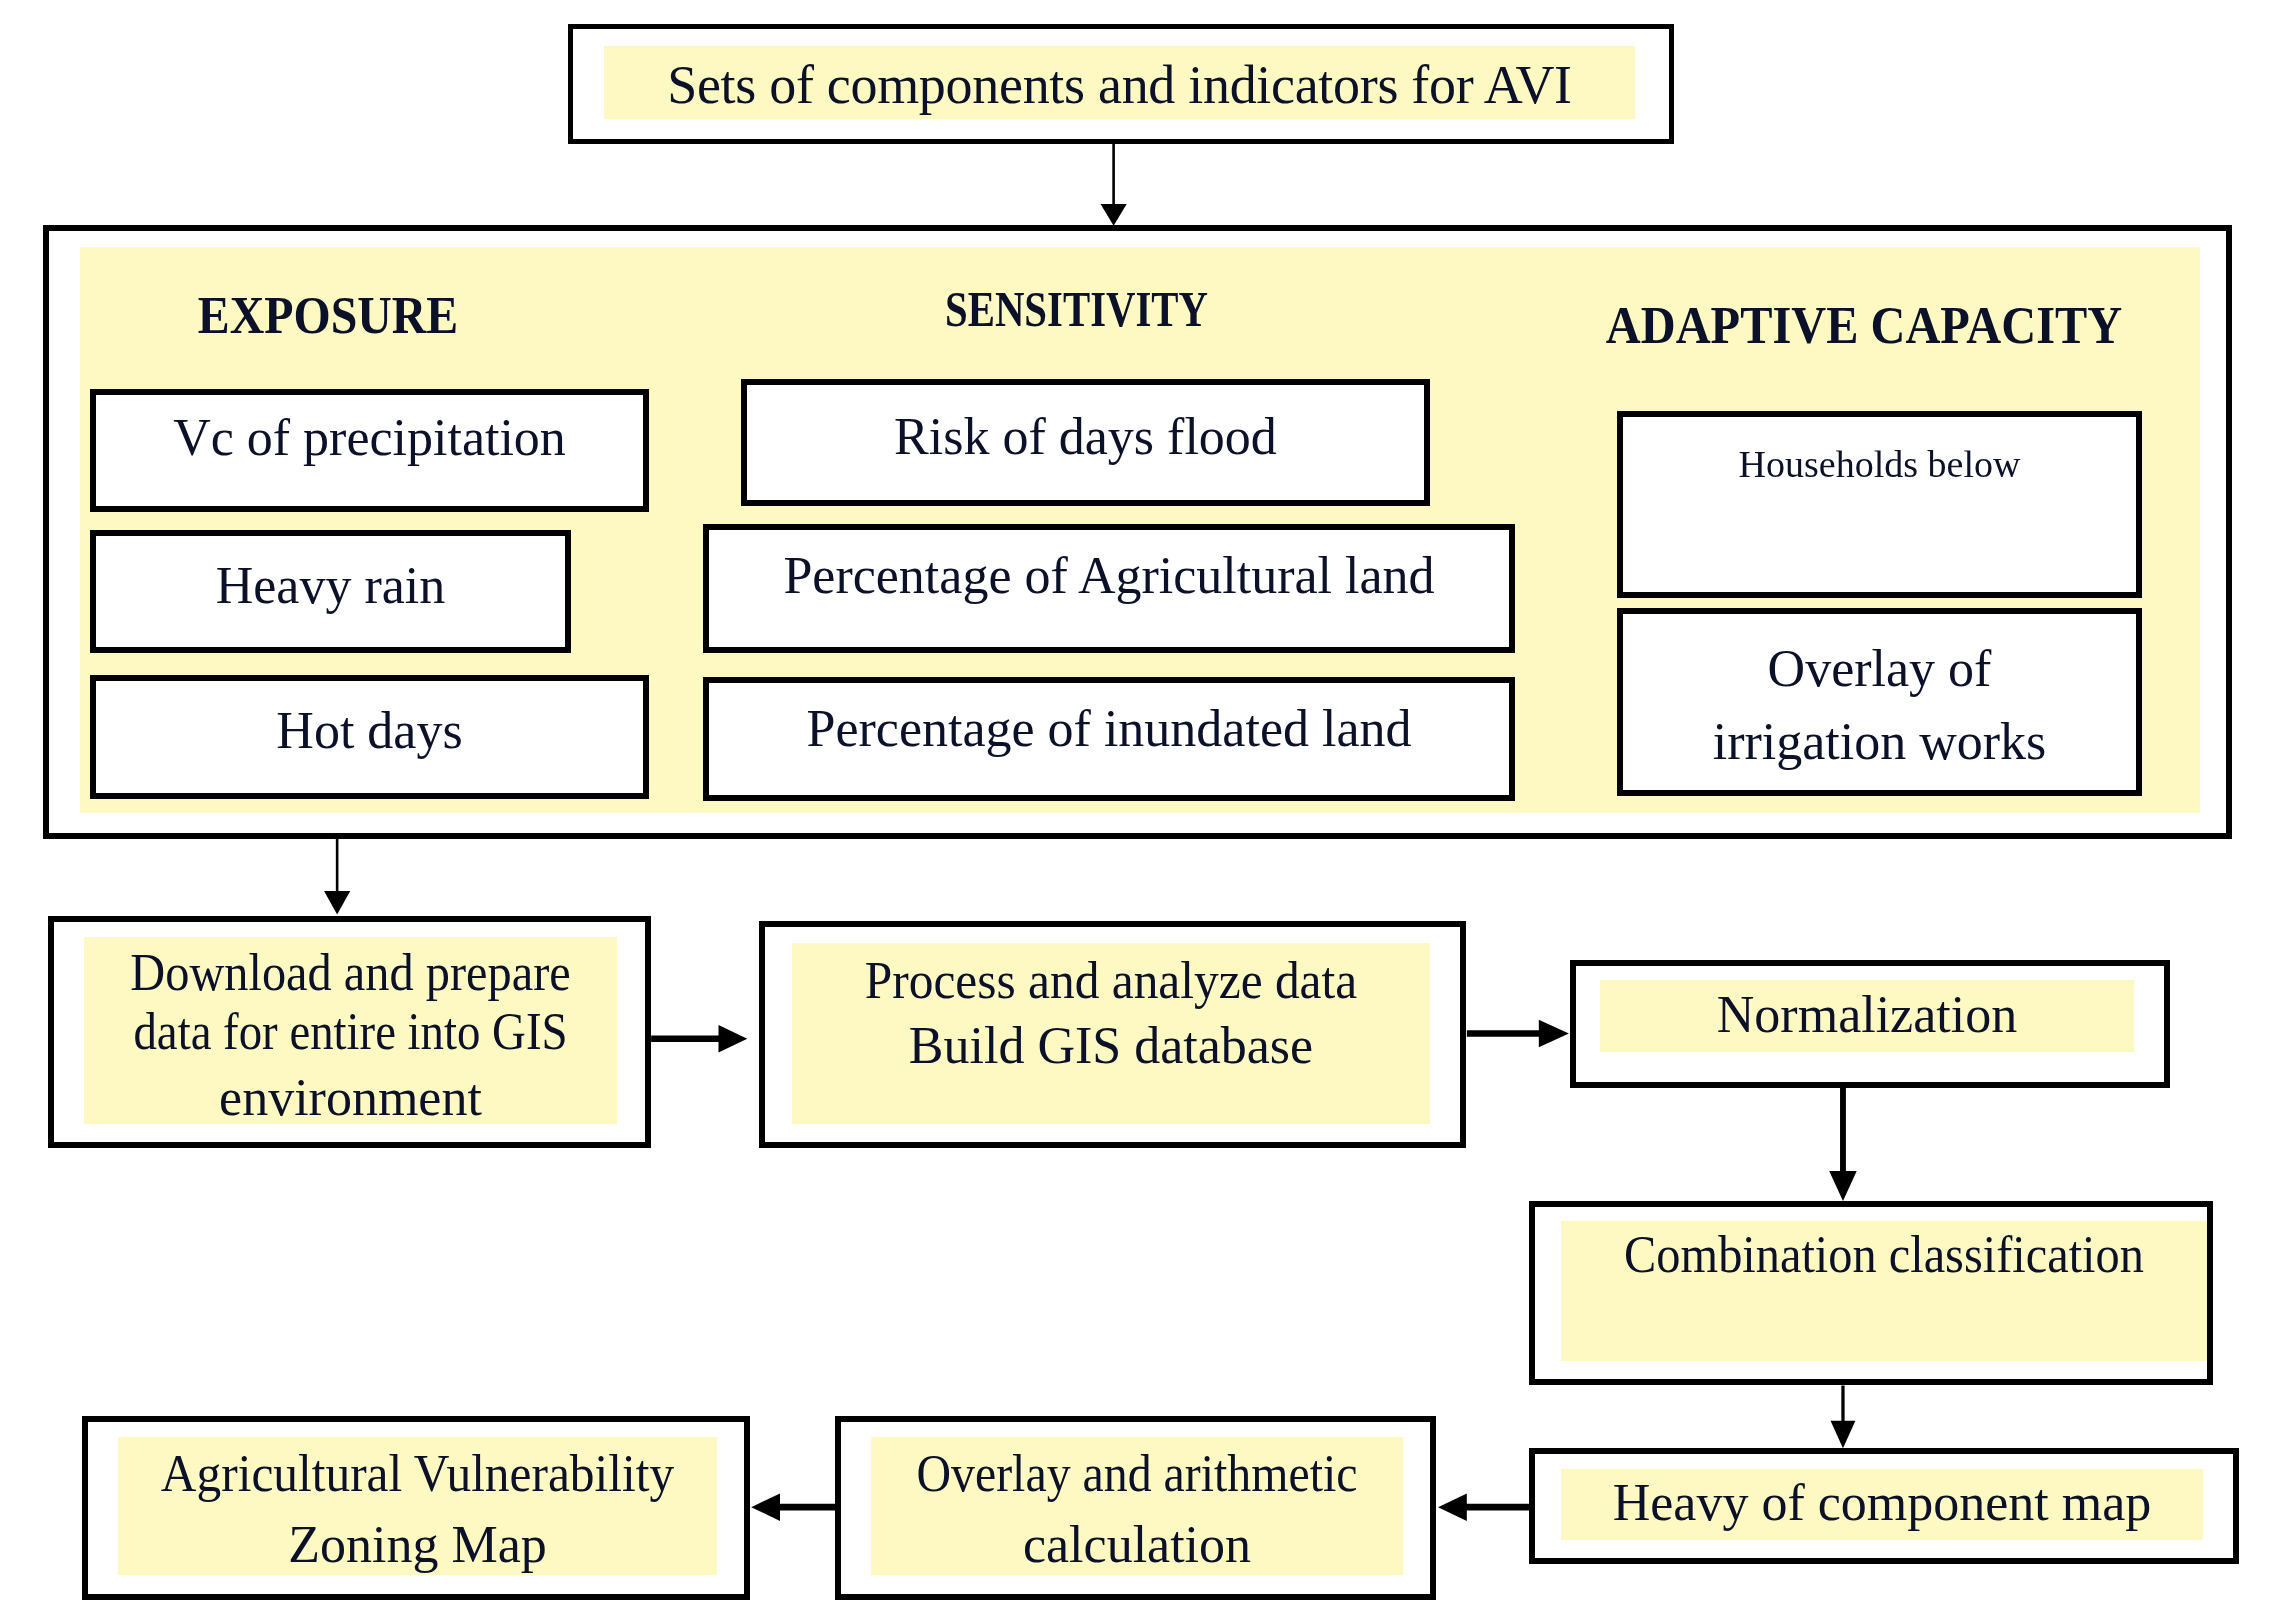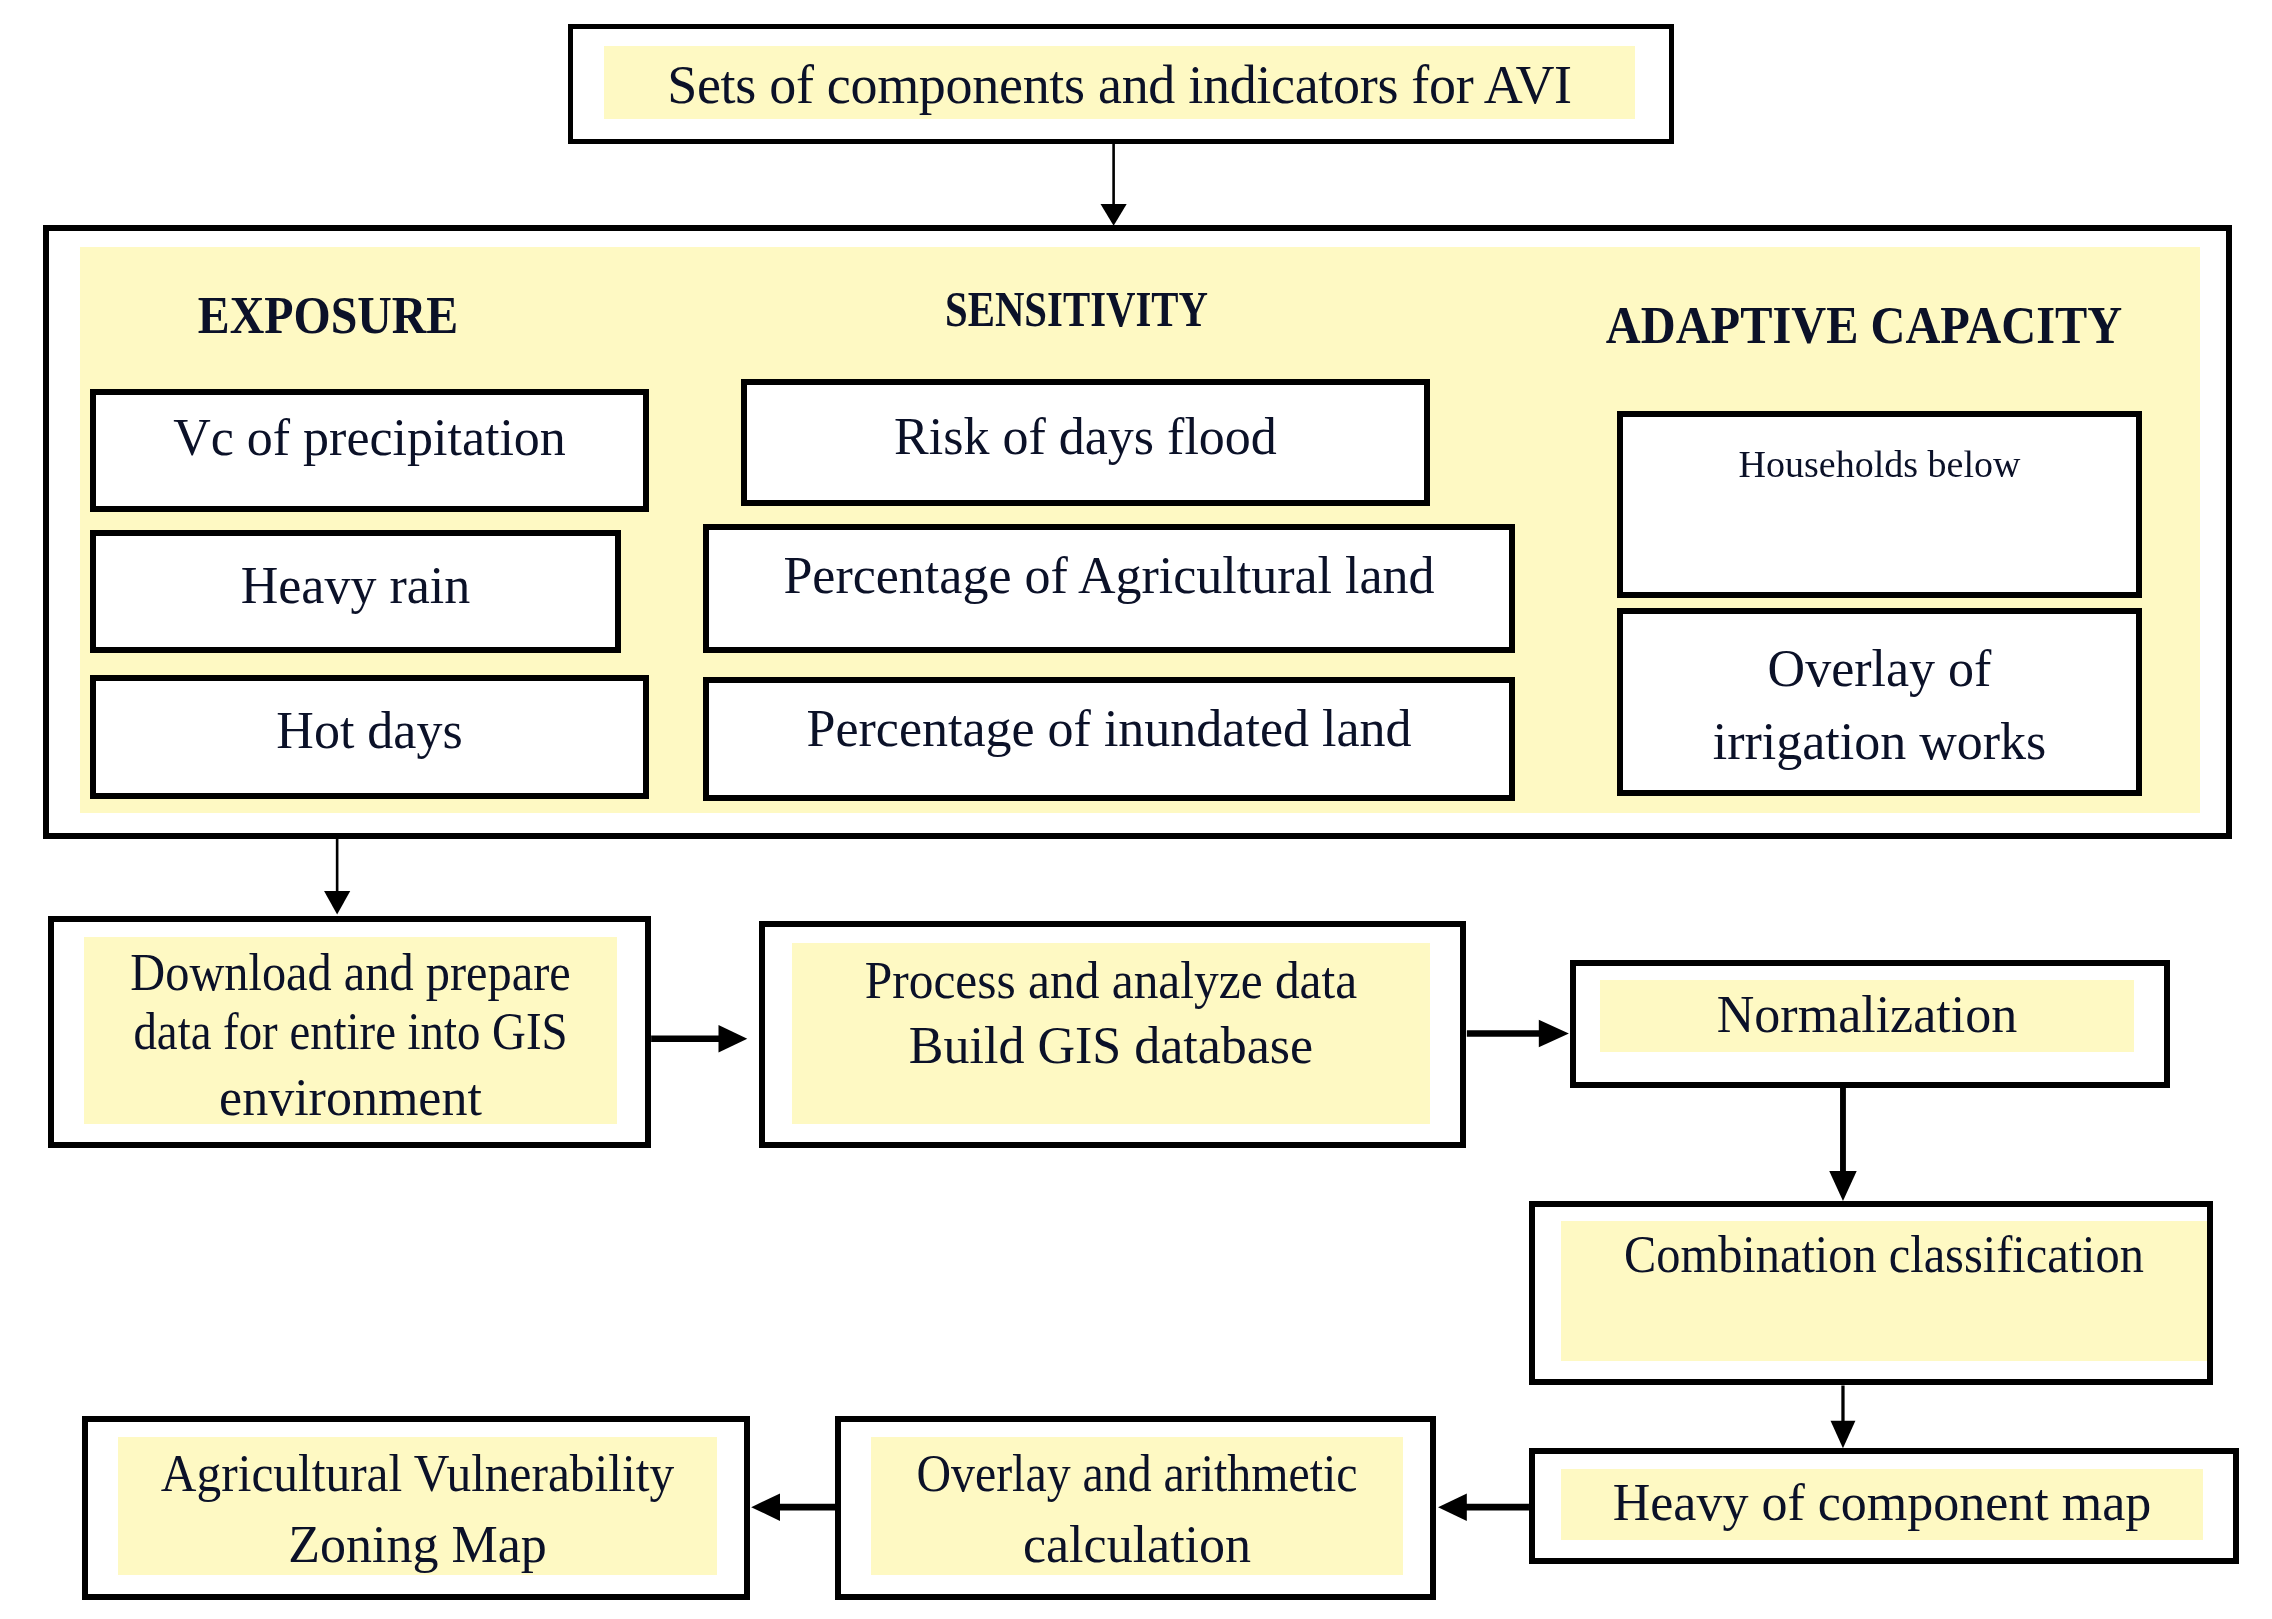--- a/index.html
+++ b/index.html
@@ -24,21 +24,21 @@
 <div class="box" style="left:43px; top:225px; width:2189px; height:614px;"></div>
 <div class="blue" style="left:80px; top:247px; width:2120px; height:566px;"></div>
 
 <div class="hdr" style="left:171px; top:290px; width:314px; font-size:52px; transform:scaleX(0.92); transform-origin:center;">EXPOSURE</div>
 <div class="hdr" style="left:877px; top:284px; width:399px; font-size:51px; transform:scaleX(0.8); transform-origin:center;">SENSITIVITY</div>
 <div class="hdr" style="left:1550px; top:300px; width:628px; font-size:52px; transform:scaleX(0.93); transform-origin:center;">ADAPTIVE CAPACITY</div>
 
 <div class="box" style="left:90px; top:389px; width:559px; height:123px;">
   <div class="txt" style="top:17px; font-size:52px;">Vc of precipitation</div>
 </div>
-<div class="box" style="left:90px; top:530px; width:531px; height:123px;">
+<div class="box" style="left:90px; top:530px; width:481px; height:123px;">
   <div class="txt" style="top:23.6px; font-size:52px;">Heavy rain</div>
 </div>
 <div class="box" style="left:90px; top:675px; width:559px; height:124px;">
   <div class="txt" style="top:23.6px; font-size:52px;">Hot days</div>
 </div>
 
 <div class="box" style="left:741px; top:379px; width:689px; height:127px;">
   <div class="txt" style="top:26px; font-size:52px;">Risk of days flood</div>
 </div>
 <div class="box" style="left:703px; top:524px; width:812px; height:129px;">

